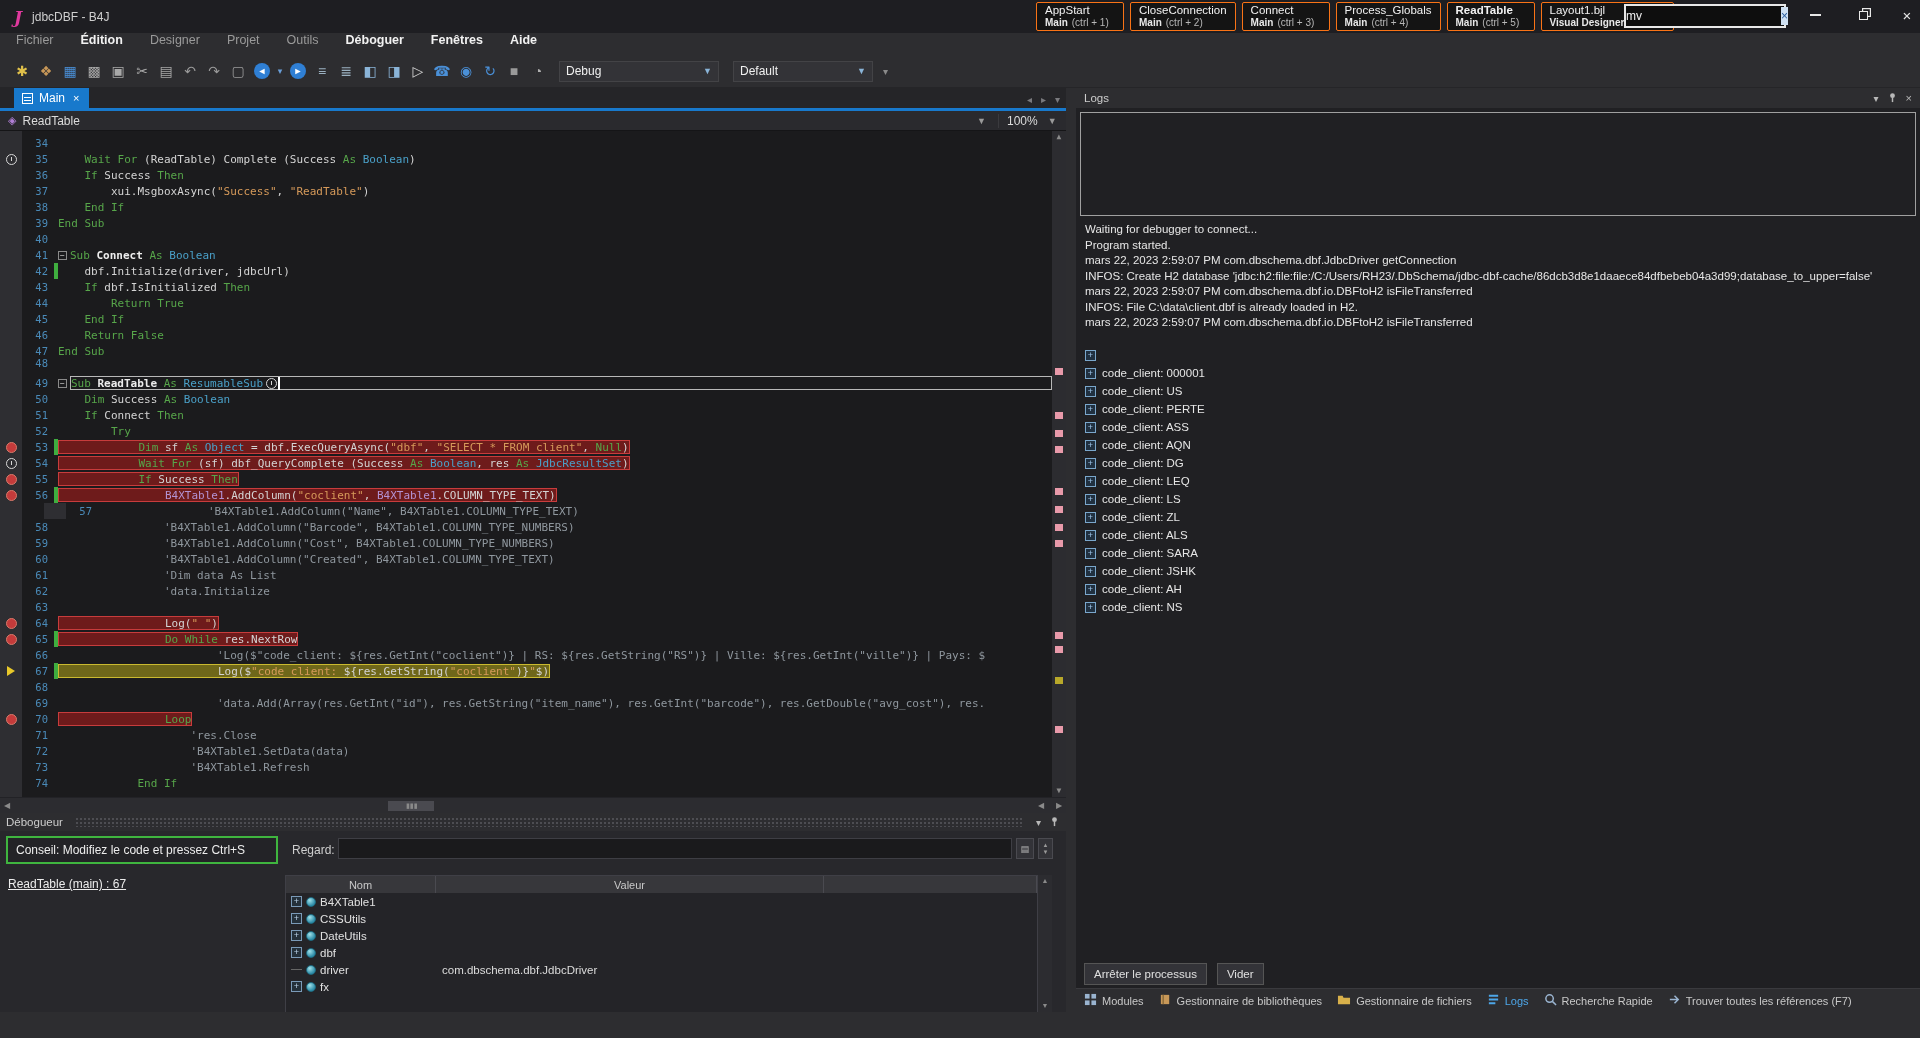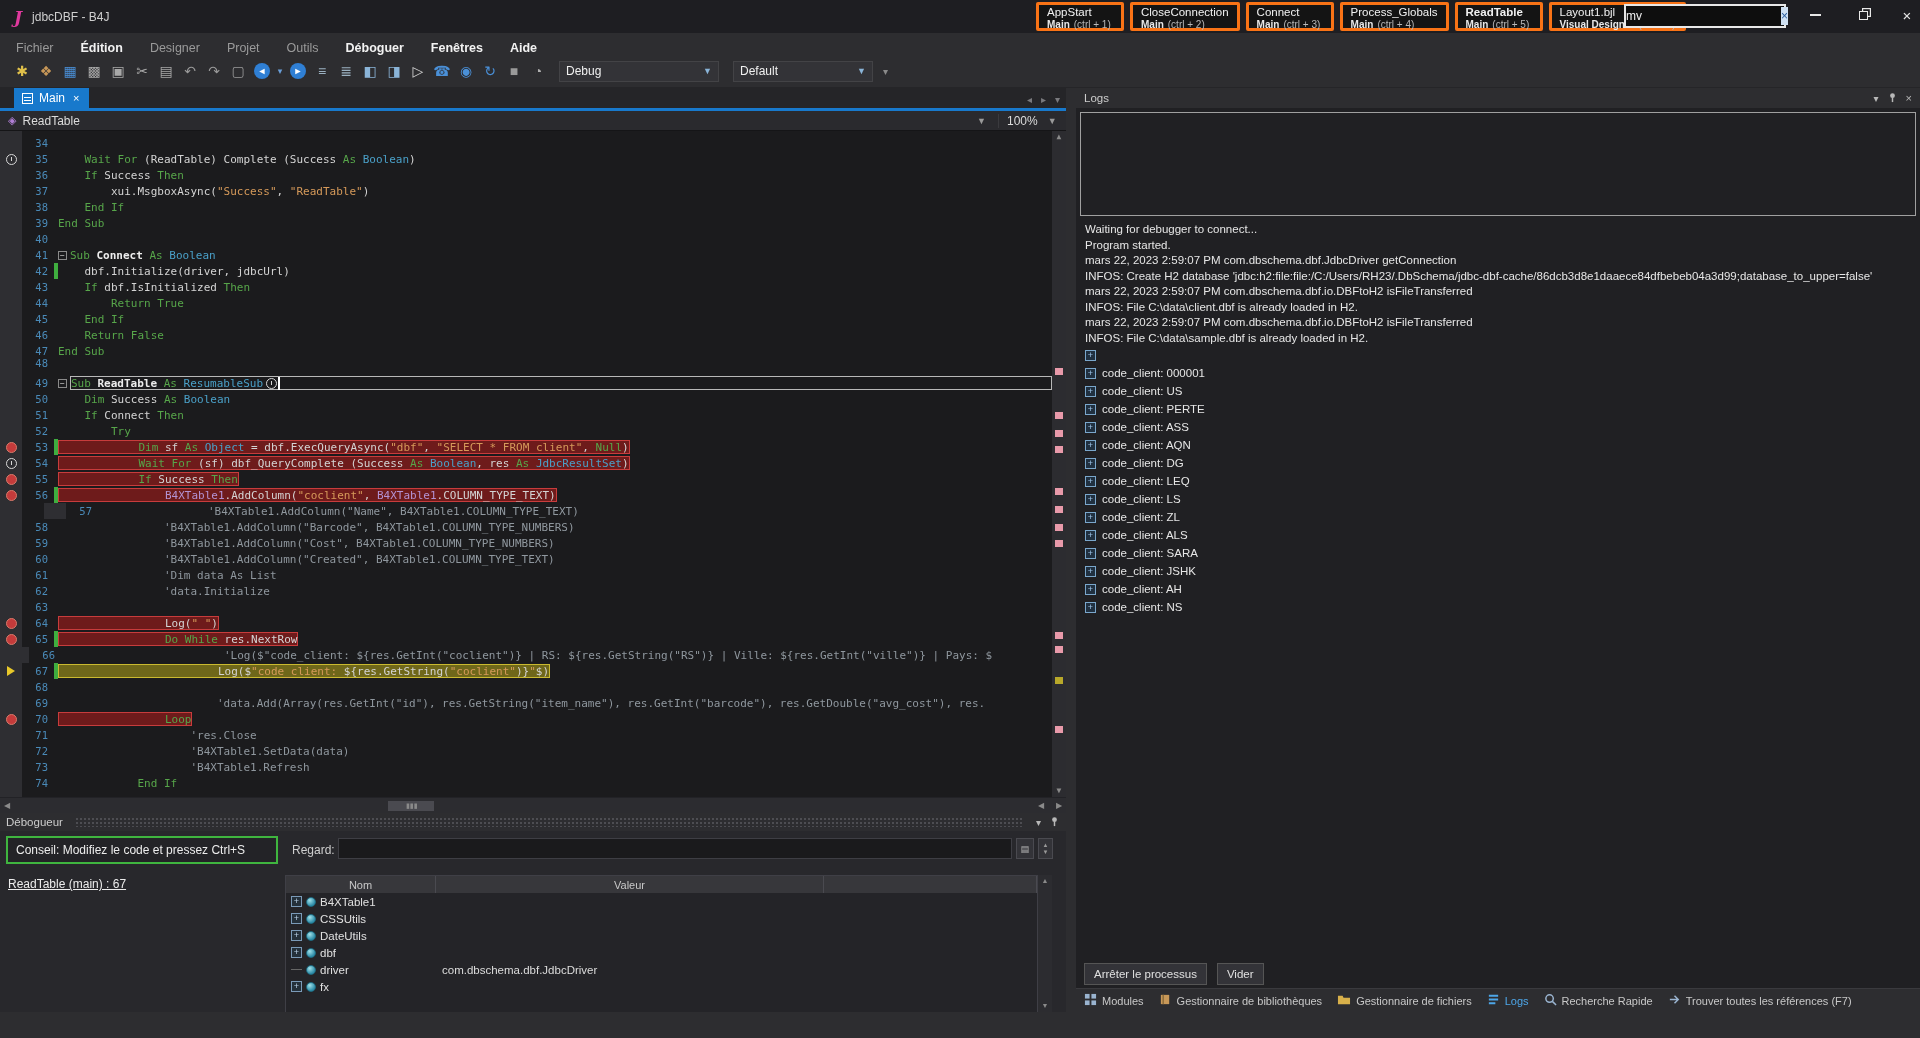--- a/index.html
+++ b/index.html
@@ -7,42 +7,42 @@
     font-family:"Liberation Sans", sans-serif; color:#d0d0d0; }
   #app { position:relative; width:1920px; height:1038px; background:#2d2d30; }
 
   
   #titlebar { position:absolute; left:0; top:0; width:1920px; height:33px; background:#1e1e22;
     display:flex; align-items:center; }
   #logo { font-family:"DejaVu Serif", serif; font-weight:bold; font-style:italic; color:#e0399e;
     font-size:17px; margin:0 10px 0 14px; }
   #wintitle { font-size:12px; color:#cfcfcf; }
   #quick { position:absolute; left:1036px; top:2px; display:flex; gap:6px; }
-  .qbtn { border:3px solid #f97316; border-radius:2px; background:#141414; padding:1px 8px 2px 8px;
+  .qbtn { border:1px solid #f97316; border-radius:2px; background:#141414; padding:1px 8px 2px 8px;
     min-width:88px; height:29px; cursor:default; }
   .qbtn .qname { font-size:11.5px; color:#f2f2f2; line-height:13px; white-space:nowrap; }
   .qbtn.active .qname { font-weight:bold; }
   .qbtn .qsub { font-size:10px; color:#e8e8e8; line-height:12px; white-space:nowrap; }
   .qbtn .qsub b { font-weight:bold; margin-right:4px; }
   .qbtn .qsub span { color:#b8b8b8; }
   #searchbox { position:absolute; left:1624px; top:4px; width:162px; height:24px; background:#0e0e0e;
     border:2px solid #e8e8e8; display:flex; align-items:center; }
   #searchbox input { flex:1; background:transparent; border:0; outline:0; color:#f0f0f0;
     font-size:12px; padding-left:0; font-family:"Liberation Sans",sans-serif; }
   #search-clear { width:18px; height:18px; background:#cfe0f2; color:#2a5d9e; font-size:12px;
     display:flex; align-items:center; justify-content:center; margin-right:2px; cursor:pointer; }
   .winctl { position:absolute; top:0; width:34px; height:30px; display:flex; align-items:center;
     justify-content:center; color:#e8e8e8; }
   #win-min { left:1798px; } #win-max { left:1846px; } #win-close { left:1890px; font-size:15px; }
   #win-min i { display:block; width:11px; height:1.5px; background:#e8e8e8; }
   #win-max i { display:block; width:9px; height:9px; border:1.2px solid #e8e8e8; box-shadow:3px -3px 0 -1.2px #1e1e22, 3px -3px 0 0 #e8e8e8; }
 
   
   #menubar { position:absolute; left:0; top:33px; width:1920px; height:22px; background:#2d2d30;
-    display:flex; align-items:flex-end; gap:27px; padding-left:16px; }
+    display:flex; align-items:flex-start; gap:27px; padding-left:16px; }
   .menu-item { font-size:12.5px; color:#9a9a9a; cursor:default; }
   .menu-item.bright { color:#f2f2f2; font-weight:bold; }
 
   
   #toolbar { position:absolute; left:0; top:55px; width:1920px; height:33px; background:#2d2d30;
     display:flex; align-items:center; padding-left:10px; border-bottom:1px solid #252528; }
   .tbicon { width:24px; height:22px; display:flex; align-items:center; justify-content:center;
     font-size:14px; cursor:pointer; }
   .tbicon .circ { width:16px; height:16px; border-radius:50%; background:#2f7fd4; color:#fff;
     font-size:9px; display:flex; align-items:center; justify-content:center; }
@@ -578,21 +578,21 @@
             <div class="codeline" style="top: 500px;">
               <div class="bpm">
                 <span class="bp-dot"></span>
               </div>
               <div class="lnum">65</div>
               <div class="cbar on"></div>
               <div class="ltext">
                 <span class="lwrap red"><span class="tok-p">                </span><span class="tok-k">Do While</span><span class="tok-p"> res.NextRow</span></span>
               </div>
             </div>
-            <div class="codeline" style="top: 516px; margin-left: 7px;">
+            <div class="codeline" style="top: 516px;">
               <div class="bpm"></div>
               <div class="lnum">66</div>
               <div class="cbar"></div>
               <div class="ltext">
                 <span class="lwrap"><span class="tok-p">                        </span><span class="tok-c">'Log($"code_client: ${res.GetInt("coclient")} | RS: ${res.GetString("RS")} | Ville: ${res.GetInt("ville")} | Pays: $</span></span>
               </div>
             </div>
             <div class="codeline" style="top: 532px;">
               <div class="bpm">
                 <span class="garrow"></span>
@@ -800,21 +800,20 @@
       </div>
       <div id="logs-emptybox"></div>
       <div id="loglines">
           <div class="logline">Waiting for debugger to connect...</div>
           <div class="logline">Program started.</div>
           <div class="logline">mars 22, 2023 2:59:07 PM com.dbschema.dbf.JdbcDriver getConnection</div>
           <div class="logline">INFOS: Create H2 database 'jdbc:h2:file:file:/C:/Users/RH23/.DbSchema/jdbc-dbf-cache/86dcb3d8e1daaece84dfbebeb04a3d99;database_to_upper=false'</div>
           <div class="logline">mars 22, 2023 2:59:07 PM com.dbschema.dbf.io.DBFtoH2 isFileTransferred</div>
           <div class="logline">INFOS: File C:\data\client.dbf is already loaded in H2.</div>
           <div class="logline">mars 22, 2023 2:59:07 PM com.dbschema.dbf.io.DBFtoH2 isFileTransferred</div>
-          <div class="logline">INFOS: File C:\data\sample.dbf is already loaded in H2.</div>
         </div>
       <div id="logentries">
           <div class="logentry">
             <span class="lexp">+</span>
             <span></span>
           </div>
           <div class="logentry">
             <span class="lexp">+</span>
             <span>code_client: 000001</span>
           </div>

